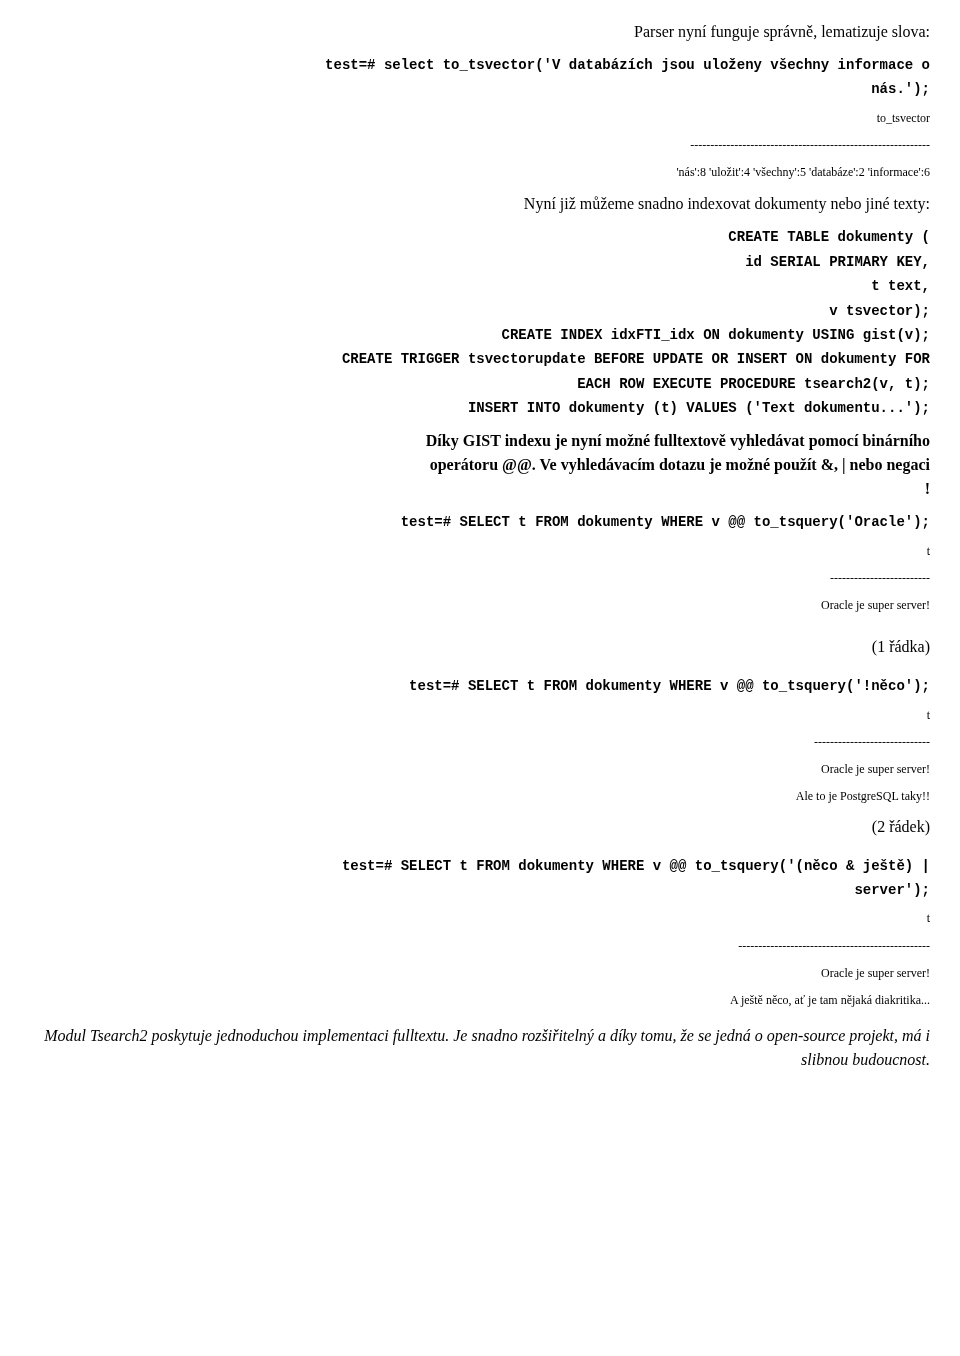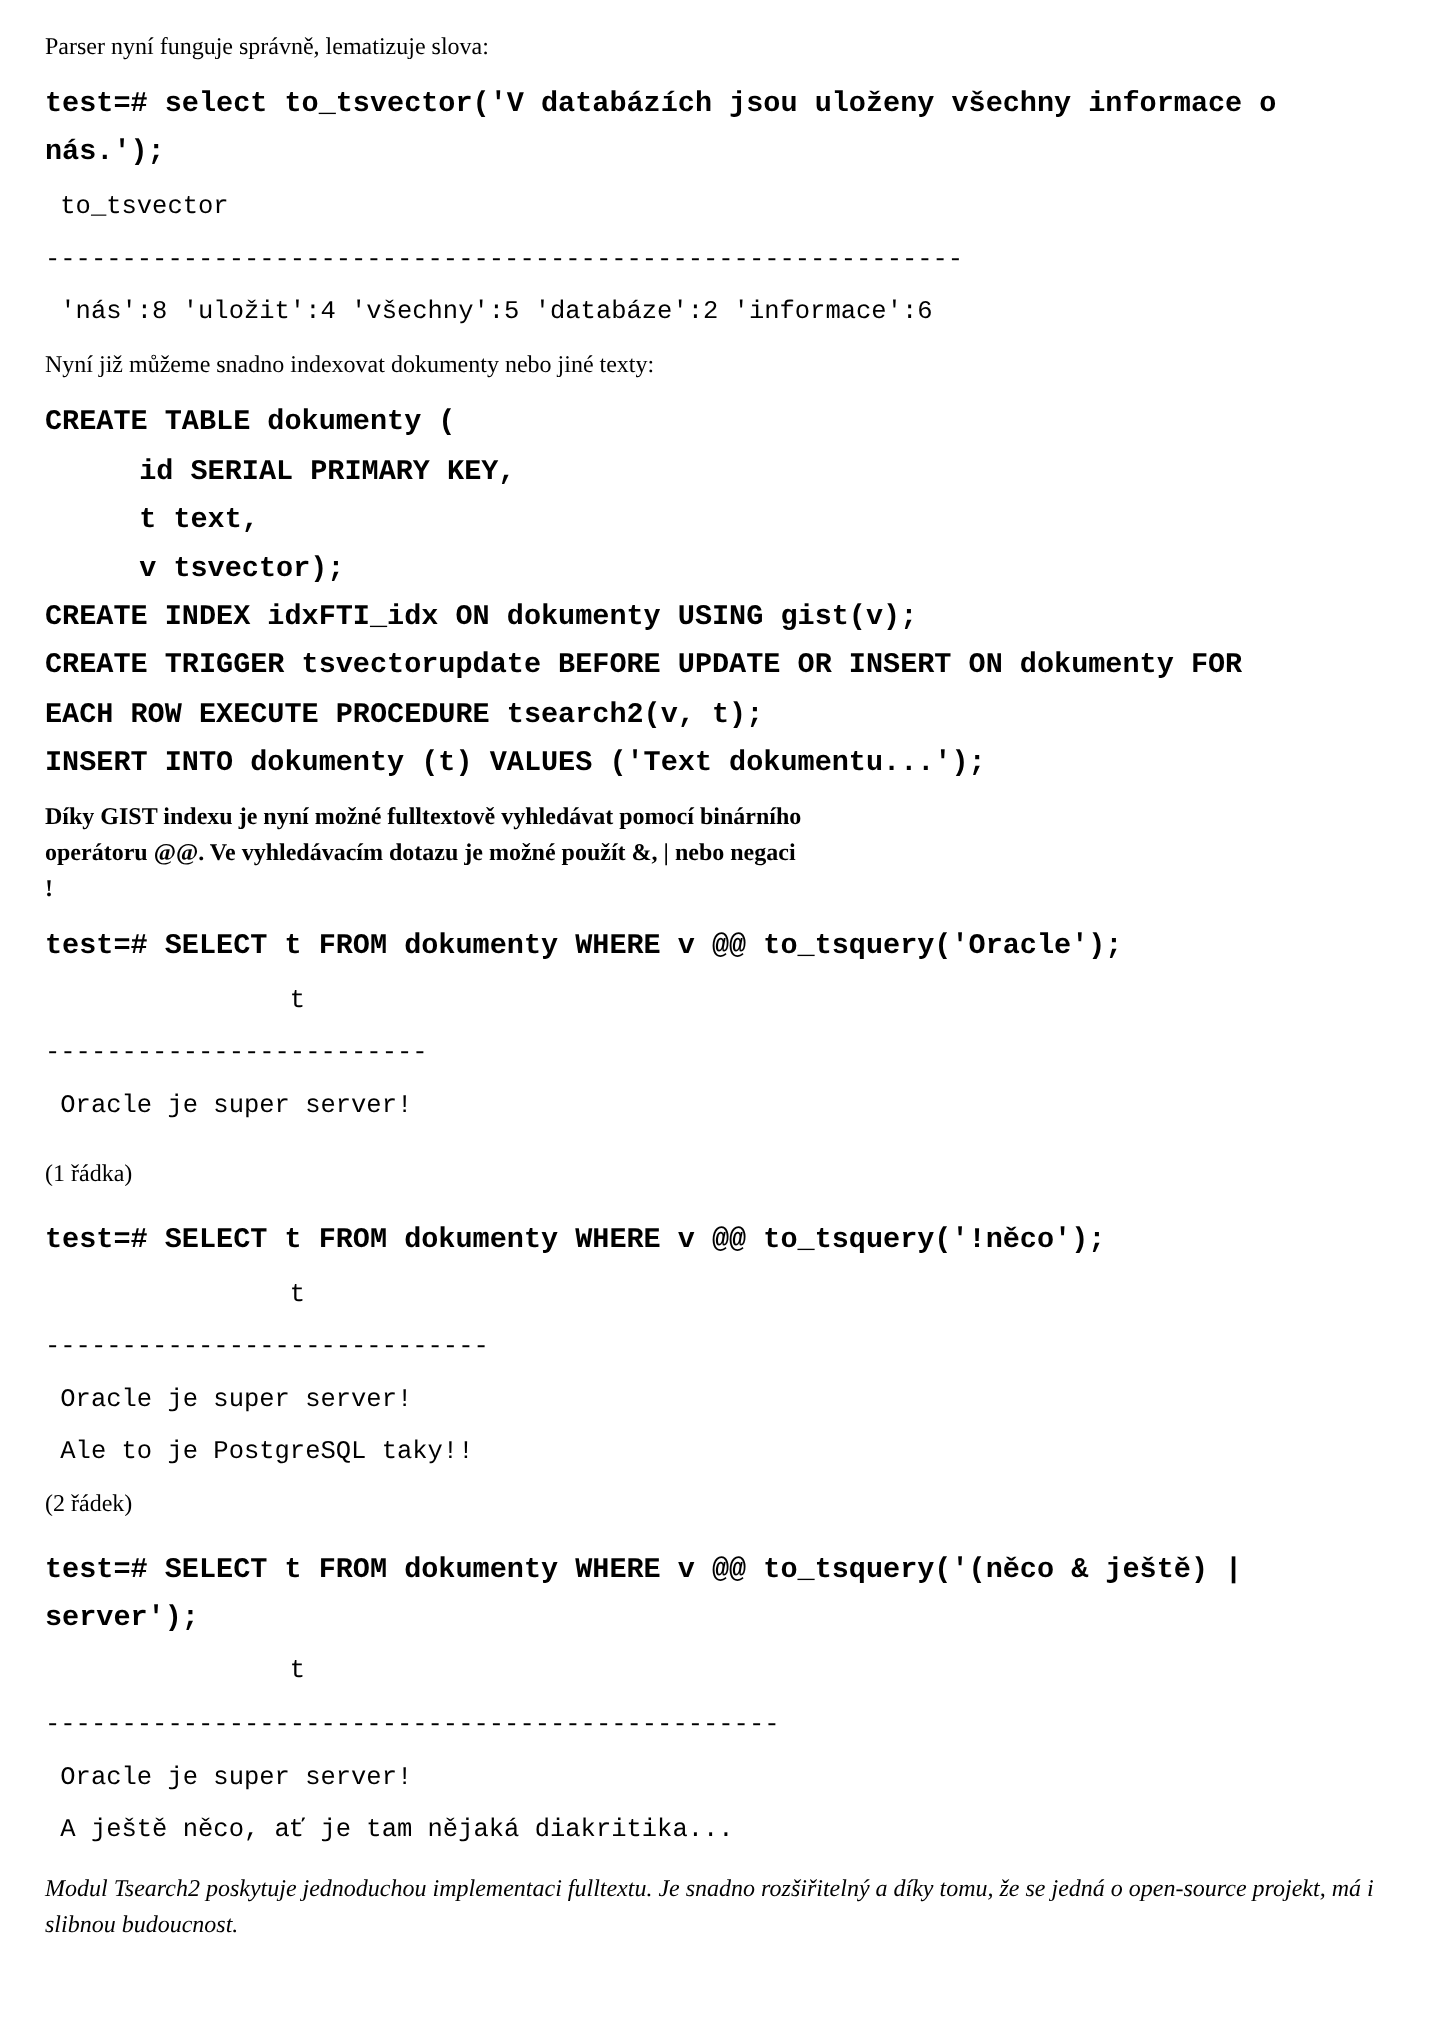--- a/index.html
+++ b/index.html
@@ -1,46 +1,47 @@
 <!DOCTYPE html>
 <html><head>
   <meta charset="utf-8">
   <style>
     * {
       margin: 0;
       padding: 0;
       box-sizing: border-box;
+      text-align: right;
     }
     body {
       background: #ffffff;
       font-family: Georgia, 'Times New Roman', serif;
       font-size: 16px;
       color: #000000;
       padding: 20px 30px;
       width: 960px;
       min-height: 1356px;
     }
     .content {
       max-width: 900px;
     }
     p {
       margin-bottom: 10px;
       line-height: 1.5;
     }
     .code-block {
-      font-family: Liberation Mono, monospace;
-      font-size: 17px;
+      font-family: Liberation Serif, serif;
+      font-size: 12px;
       line-height: 1.6;
       white-space: pre;
       display: block;
       margin: 8px 0;
     }
     .bold-code {
       font-family: 'Courier New', Courier, monospace;
-      font-size: 19px;
+      font-size: 14px;
       font-weight: bold;
       line-height: 1.6;
       white-space: pre;
       display: block;
       margin: 2px 0;
     }
     .indented {
       padding-left: 40px;
     }
   </style>

